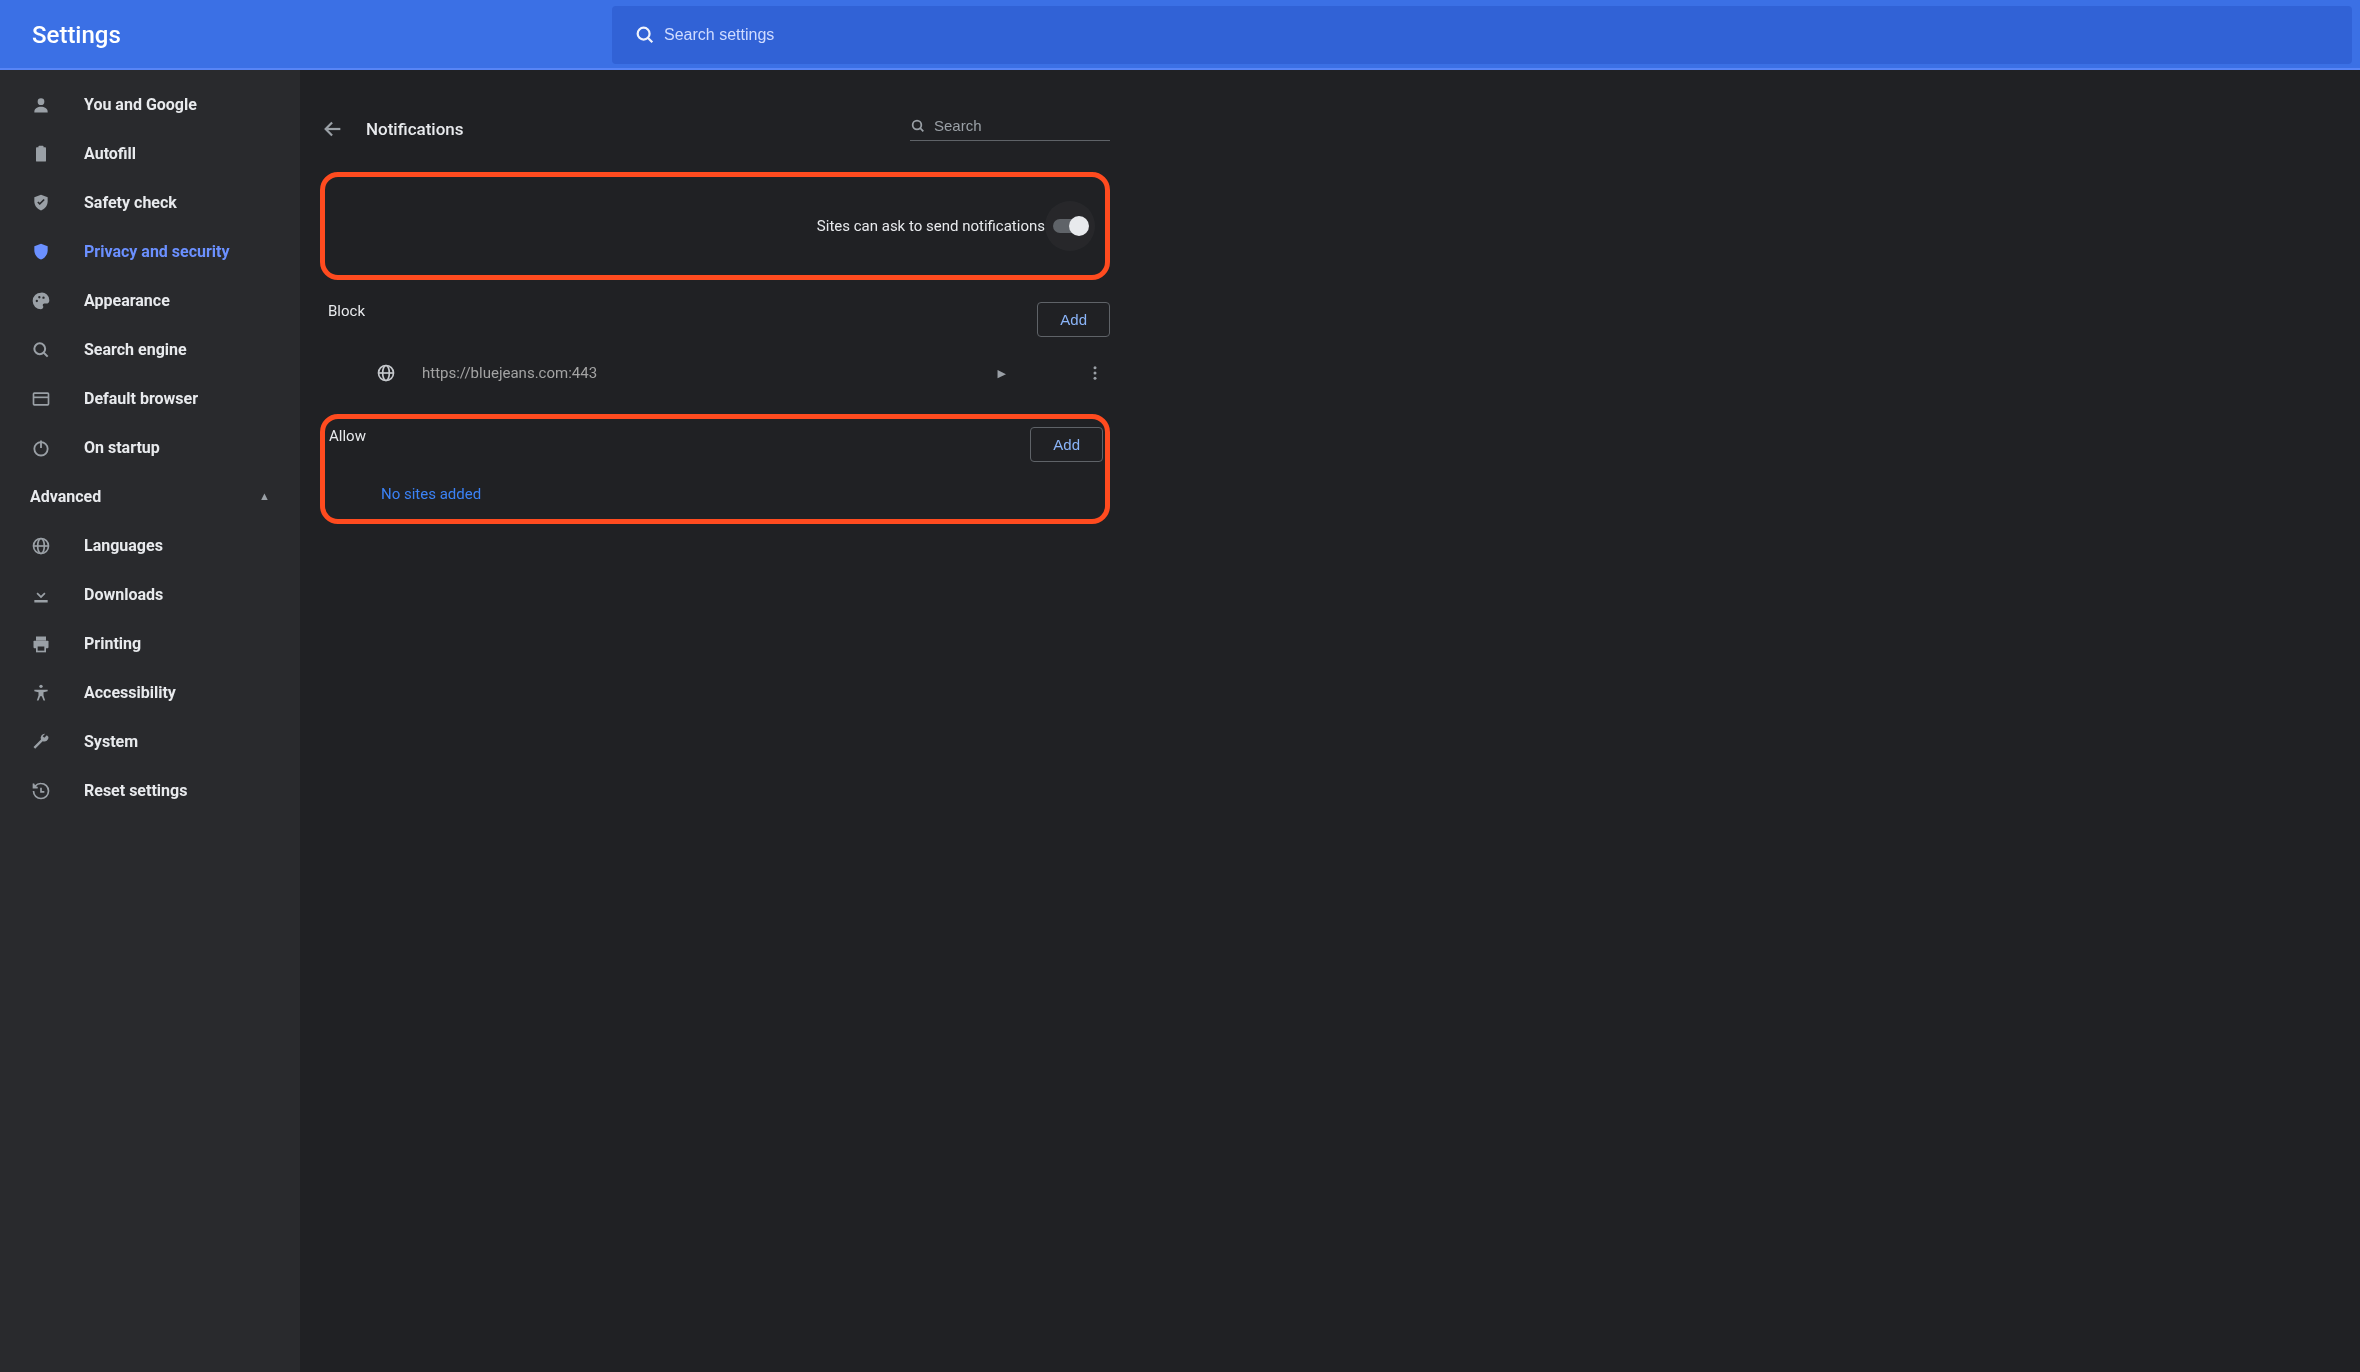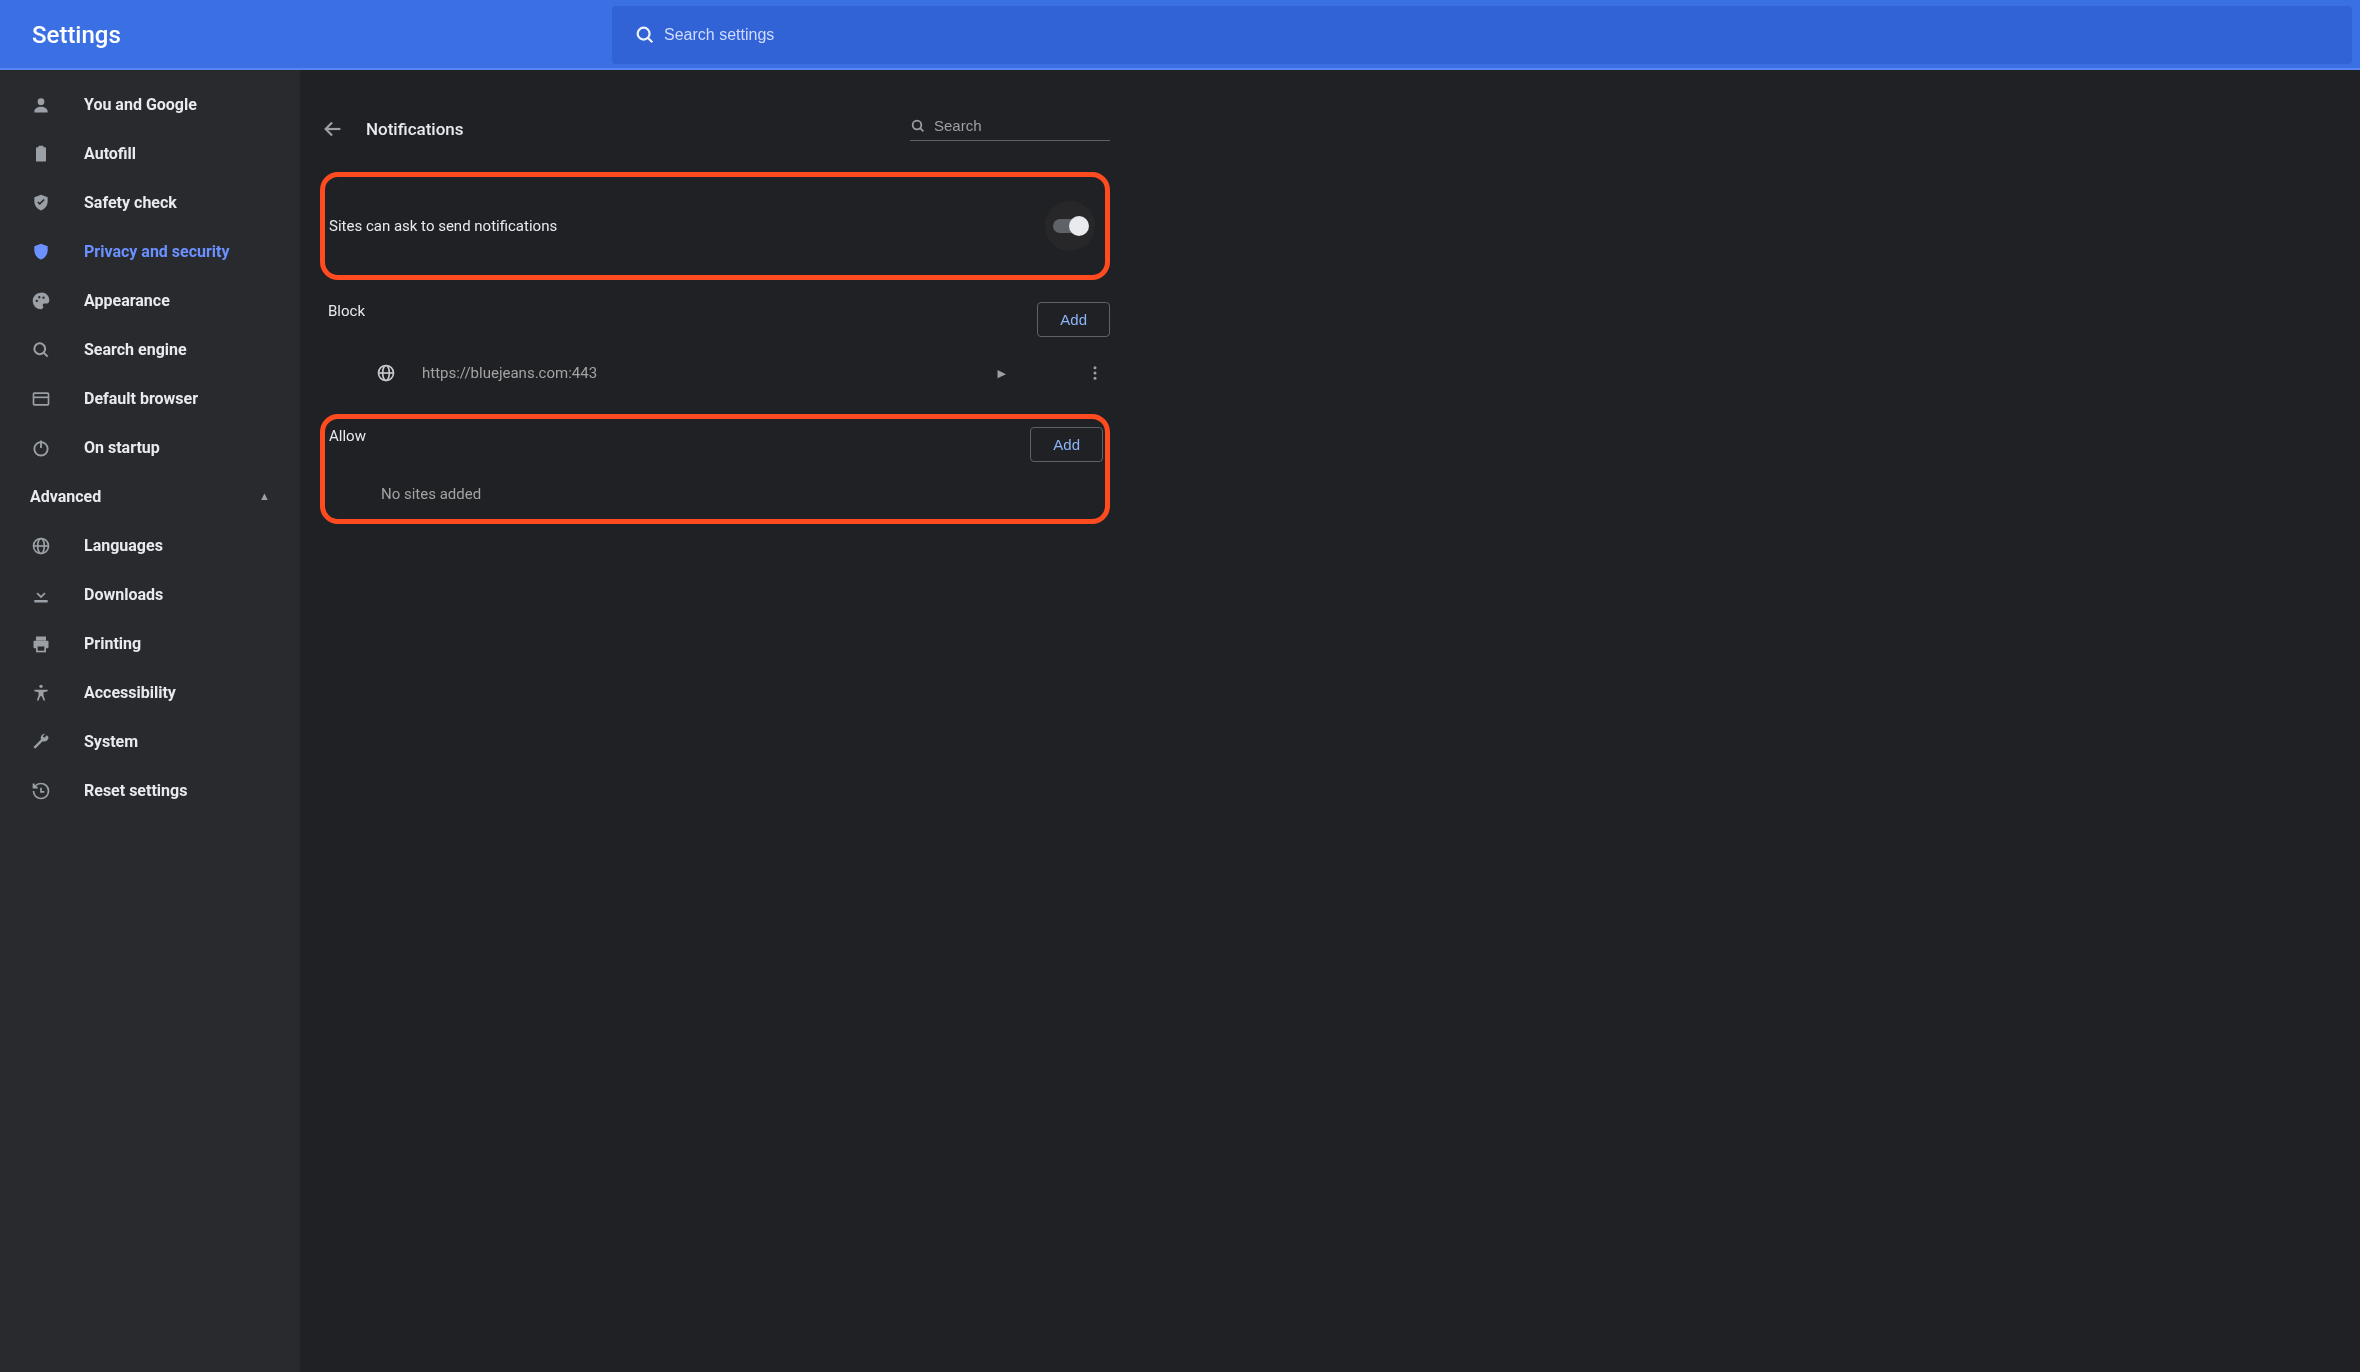--- a/index.html
+++ b/index.html
@@ -138,20 +138,21 @@
     .row {
       display: flex;
       align-items: center;
       justify-content: space-between;
       padding: 14px 10px 14px 8px;
       font-size: 15px;
       color: #e8eaed;
     }
     .toggle-row {
       padding: 24px 10px 24px 4px;
+      justify-content: flex-end;
     }
     .toggle {
       position: relative;
       width: 50px; height: 50px;
       background: rgba(255,255,255,.03);
       border-radius: 25px;
       display: flex; align-items: center; justify-content: center;
     }
     .toggle .track {
       width: 34px; height: 14px;
@@ -192,21 +193,21 @@
       height: 58px;
       padding-left: 56px;
     }
     .site-row .globe { color: #c5c8cc; margin-right: 26px; }
     .site-row .url { font-size: 15px; color: #a3a3a3; flex: 1; }
     .site-row .arrow { color: #9aa0a6; font-size: 11px; margin-right: 80px; }
     .site-row .more { color: #9aa0a6; width: 24px; text-align: center; cursor: pointer; }
     .empty-row {
       padding: 16px 0 16px 56px;
       font-size: 15px;
-      color: #a3a3a3;
+      color: #3b82f6;
     }
     .hl-box {
       border: 5px solid #ff4b1f;
       border-radius: 18px;
     }
     .hl-box.inset-1 {
       padding: 0;
       margin-top: 18px;
     }
     .hl-box.inset-2 {

